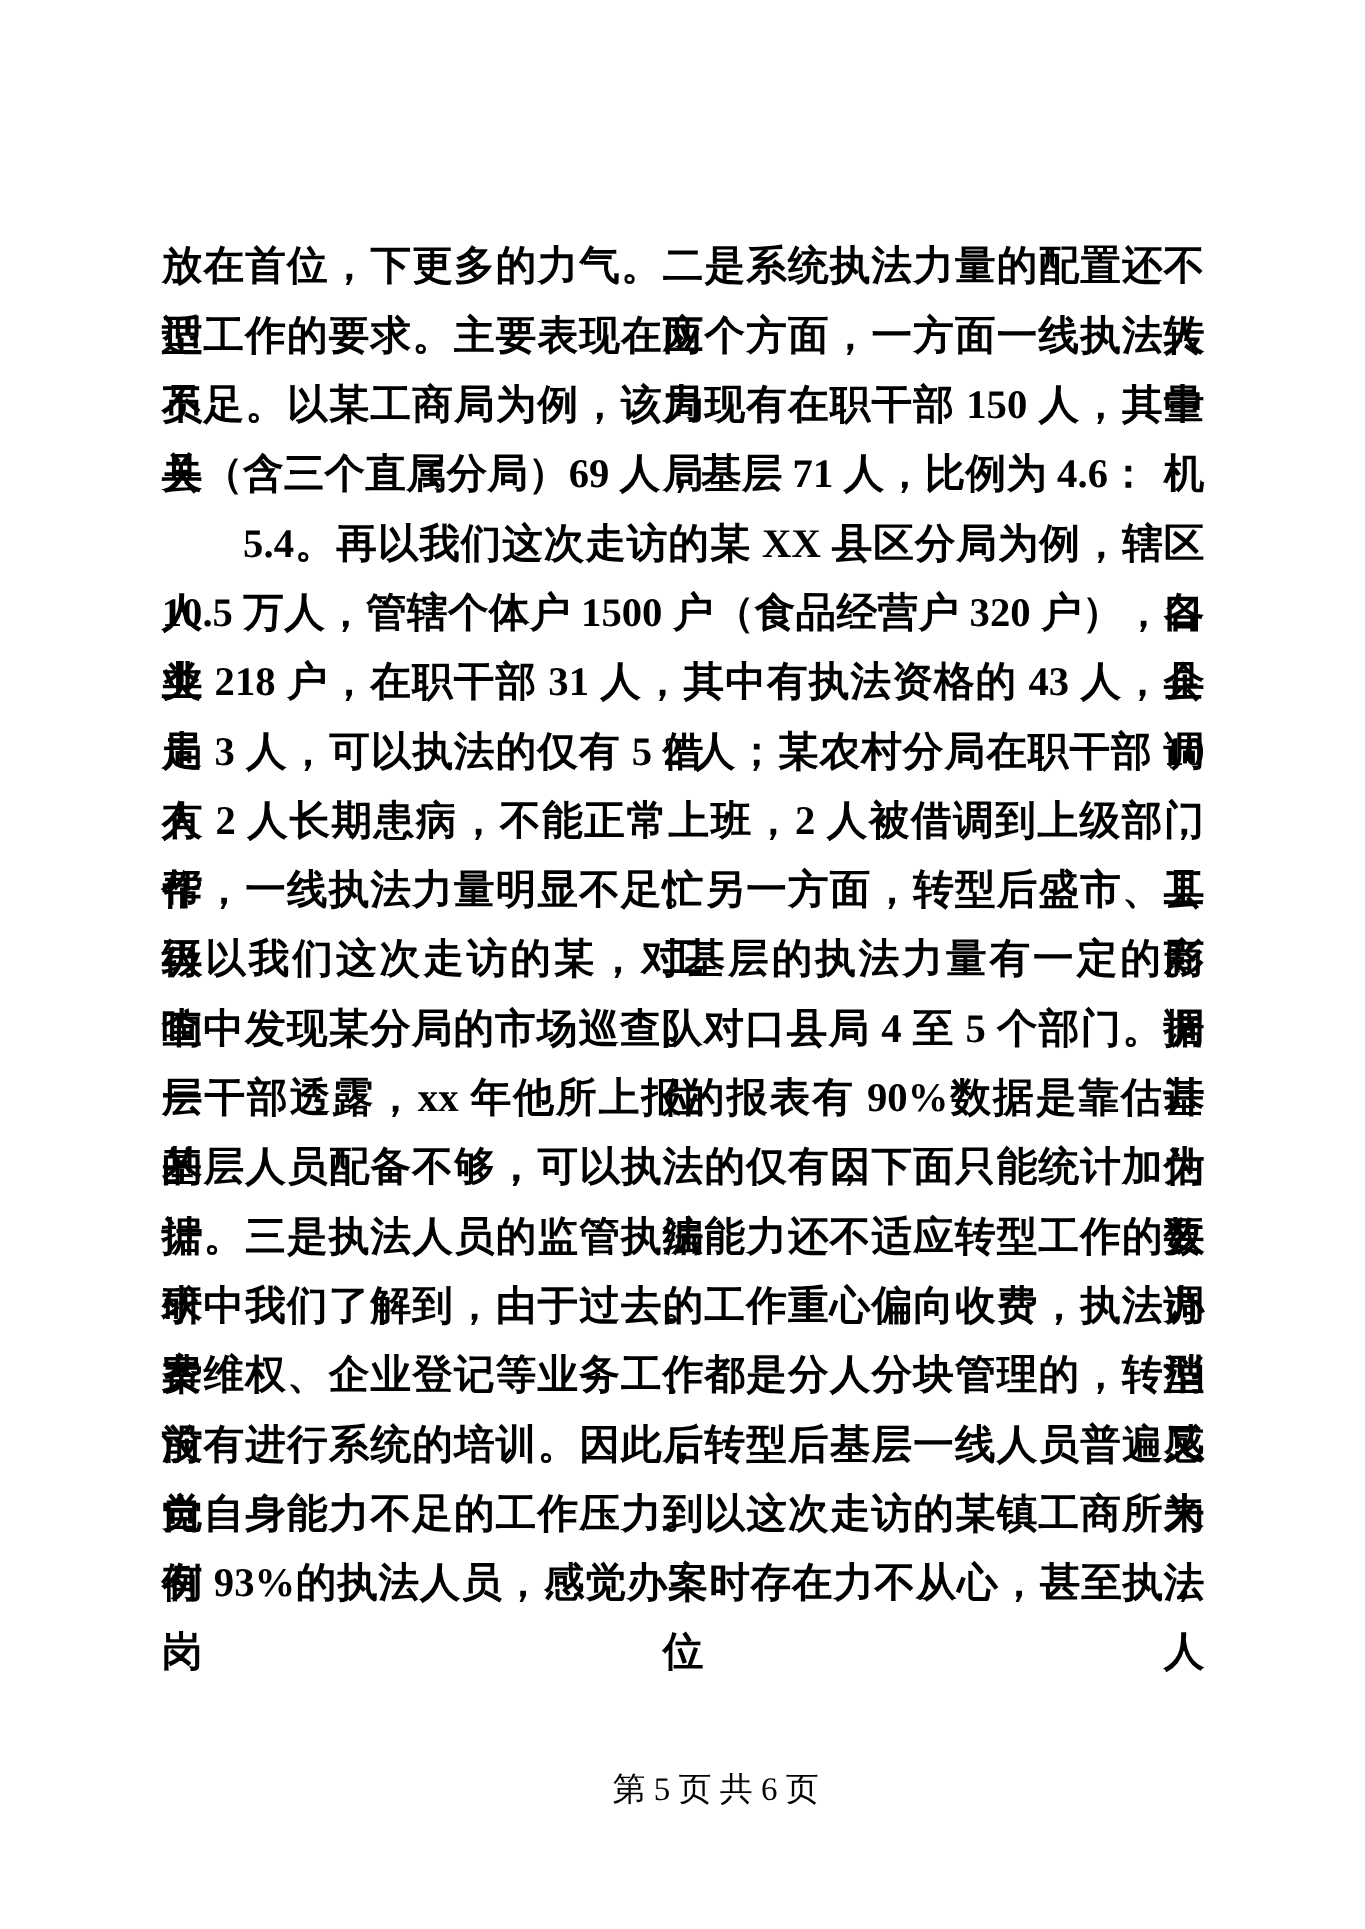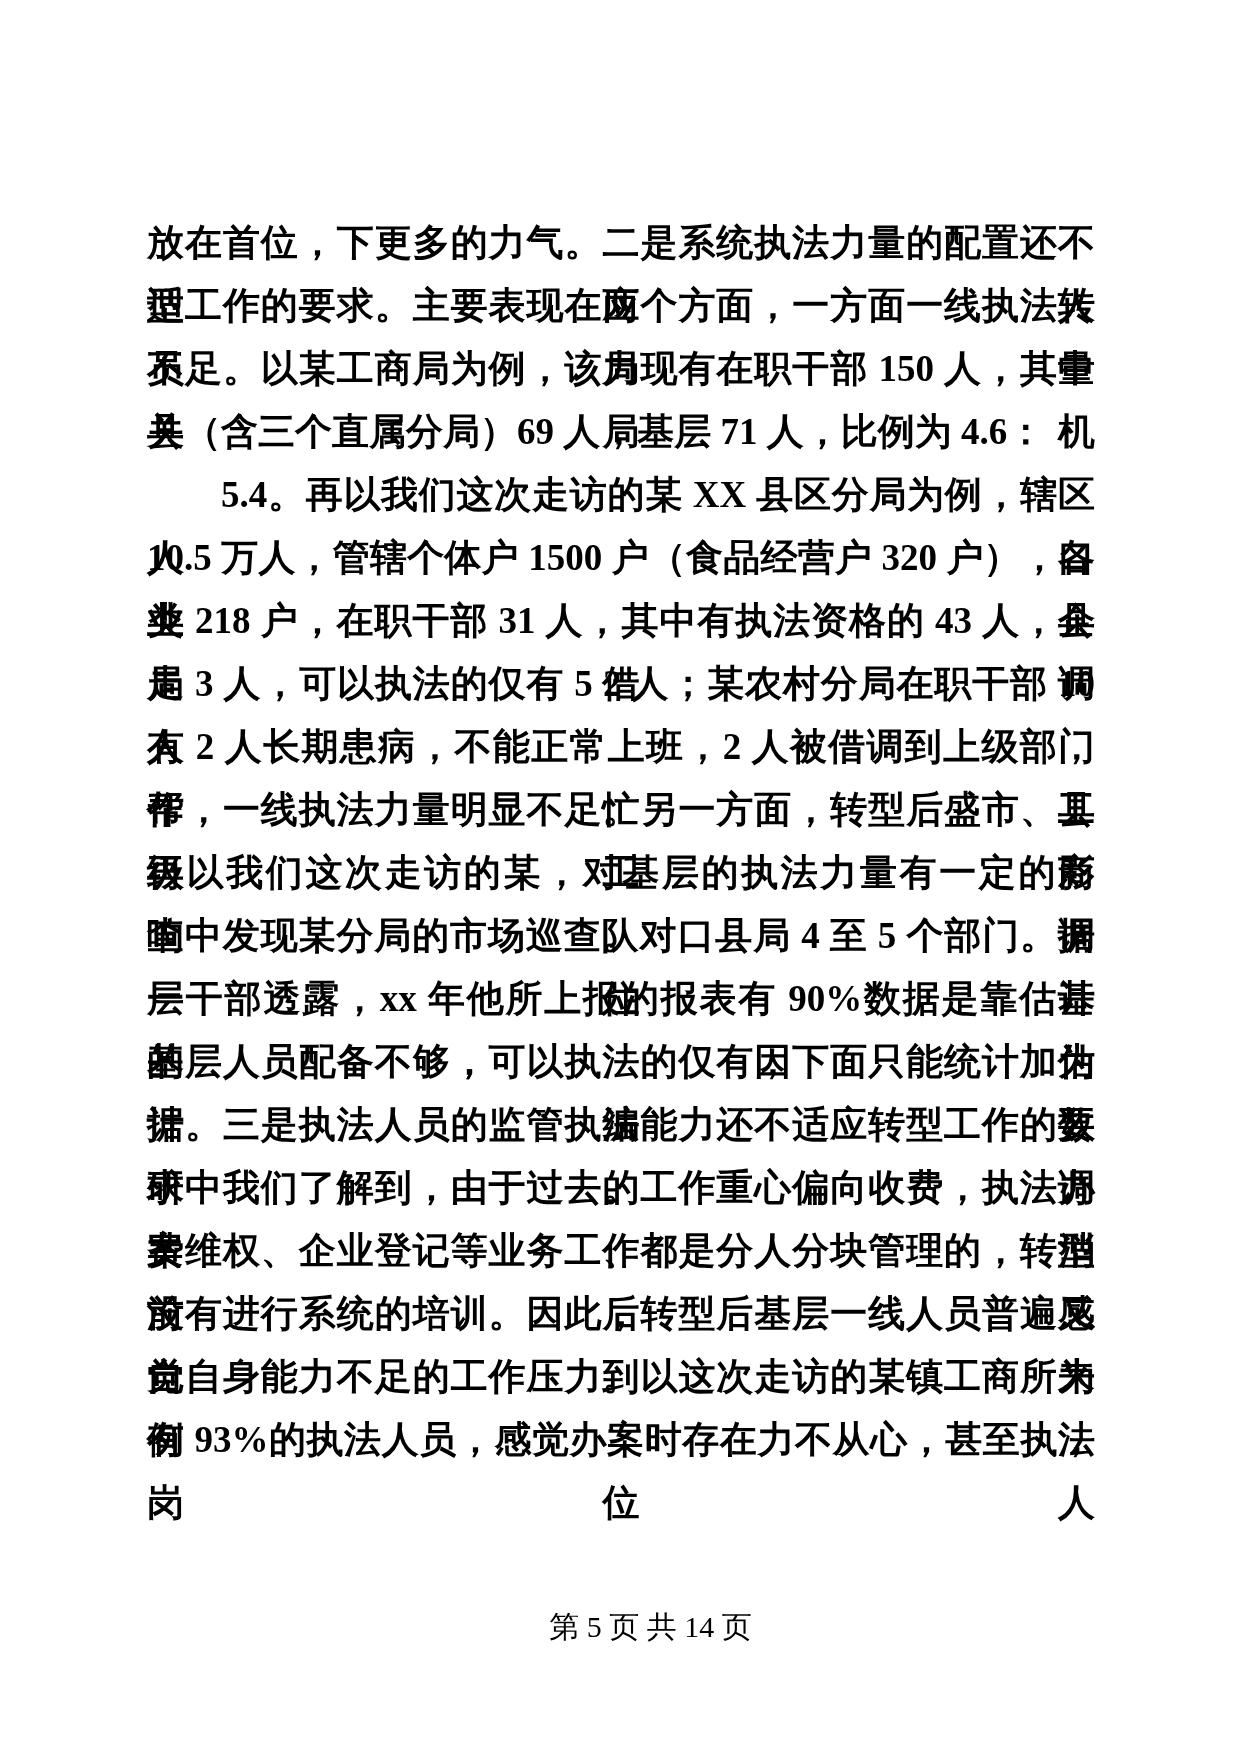--- a/index.html
+++ b/index.html
@@ -72,15 +72,15 @@
       <div class="line justify">层干部透露，xx 年他所上报的报表有 90%数据是靠估计的，因为</div>
       <div class="line justify">基层人员配备不够，可以执法的仅有，下面只能统计加估计编数</div>
       <div class="line justify">据。三是执法人员的监管执法能力还不适应转型工作的要求。调</div>
       <div class="line justify">研中我们了解到，由于过去的工作重心偏向收费，执法办案、消</div>
       <div class="line justify">费维权、企业登记等业务工作都是分人分块管理的，转型前后又</div>
       <div class="line justify">没有进行系统的培训。因此，转型后基层一线人员普遍感觉到来</div>
       <div class="line justify">自自身能力不足的工作压力。以这次走访的某镇工商所为例，</div>
       <div class="line justify">有 93%的执法人员，感觉办案时存在力不从心，甚至执法岗位人</div>
     </div>
   <div class="footer">
-    <span>第 5 页 共 14 页</span>
+    <span>第 5 页 共 6 页</span>
   </div>
 </div>
 
 </body></html>

